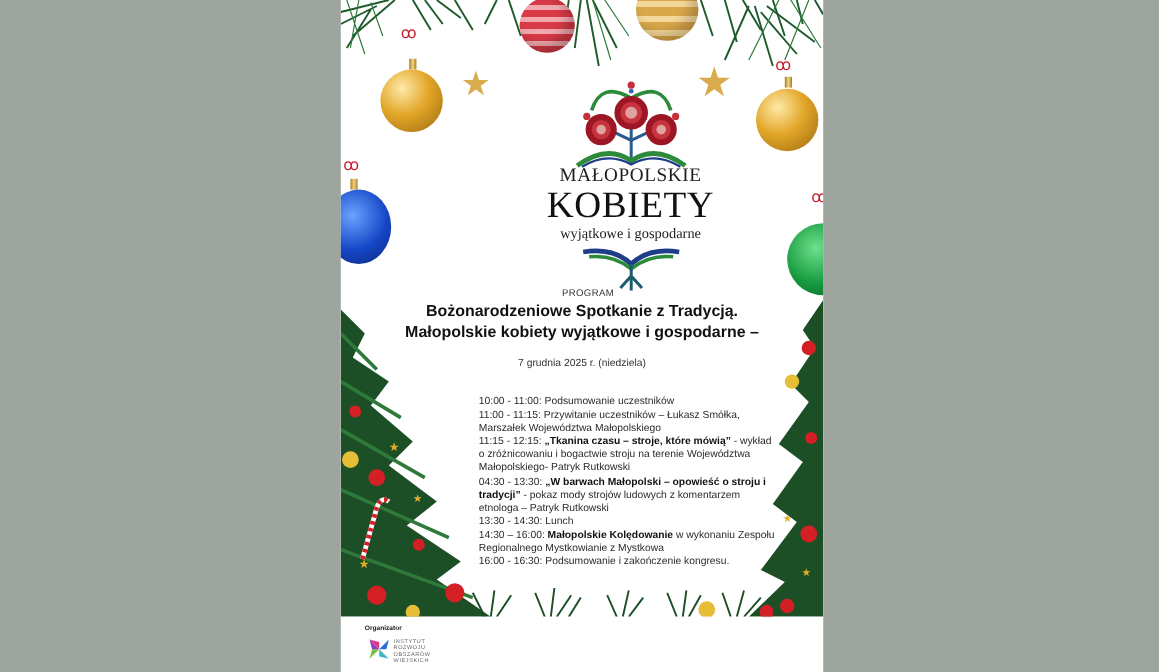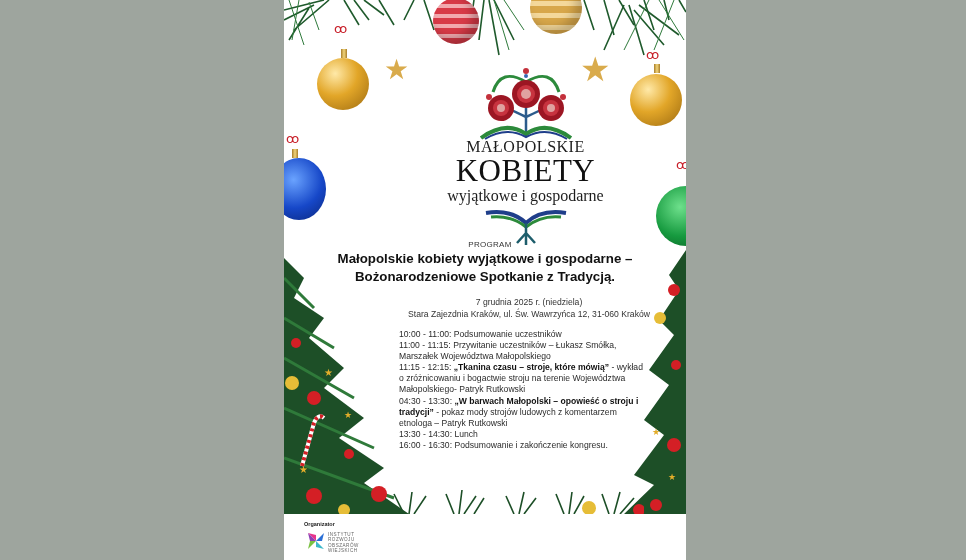--- a/index.html
+++ b/index.html
@@ -16,24 +16,24 @@
   .deco { position:absolute; }
   .ornament { position:absolute; border-radius:50%; }
   .cap { position:absolute; width:6px; height:9px; background:linear-gradient(90deg,#a87d2a,#f2d57a,#a87d2a); }
   .bow { position:absolute; color:#c8202a; font-size:13px; line-height:1; font-family:"DejaVu Sans", sans-serif; }
   .star { position:absolute; color:#d9ab4c; font-family:"DejaVu Sans", sans-serif; line-height:1; }
   .branch { position:absolute; }
   .logo { position:absolute; left:0; width:483px; top:62px; text-align:center; }
   .logo svg { display:block; margin:0 auto; }
   .logo-l1 { font-family:"Liberation Serif", serif; font-size:16px; letter-spacing:0.5px; color:#1d1d1d; margin-top:-2px; }
   .logo-l2 { font-family:"Liberation Serif", serif; font-size:31px; line-height:30px; letter-spacing:0.5px; color:#111; }
-  .logo-l3 { font-family:"Liberation Serif", serif; font-size:16px; color:#1d1d1d; margin-top:1px; }
+  .logo-l3 { font-family:"Liberation Serif", serif; font-size:12px; color:#1d1d1d; margin-top:1px; }
   .program-label { position:absolute; top:240px; left:0; width:412px; text-align:center; font-size:8px; color:#333; letter-spacing:0.3px; }
   .title { position:absolute; top:250px; left:0; width:402px; text-align:center; font-weight:bold; font-size:13.3px; line-height:18px; color:#111; }
-  .meta { position:absolute; top:296px; left:0; width:402px; text-align:center; font-size:8.6px; line-height:12px; color:#333;margin-left:44px; }
+  .meta { position:absolute; top:296px; left:0; width:402px; text-align:center; font-size:8.6px; line-height:12px; color:#333; }
   .schedule { position:absolute; top:329px; left:115px; width:250px; font-size:8.6px; line-height:11.1px; color:#2b2b2b; }
   .schedule div { margin:0; }
   .schedule b { color:#111;text-align:center; }
   .footer { position:absolute; top:514px; left:0; width:402px; height:46px; background:#fff; }
   .org-label { position:absolute; left:20px; top:7px; font-size:5.5px; font-weight:bold; color:#222; }
   .org-logo { position:absolute; left:22px; top:17px; }
   .org-text { position:absolute; left:44px; top:18px; font-size:4.6px; line-height:5.4px; letter-spacing:0.5px; color:#666; }
 </style>
 </head>
 <body>
@@ -143,34 +143,34 @@
     <div class="logo-l3">wyjątkowe i gospodarne</div>
     <svg width="90" height="40" viewBox="0 0 90 40" style="margin-top:2px">
       <path d="M5 6 Q30 2 45 16 Q60 2 85 6" stroke="#1f3e8a" stroke-width="4" fill="none"></path>
       <path d="M10 10 Q30 8 45 20 Q60 8 80 10" stroke="#2c8a3b" stroke-width="3" fill="none"></path>
       <path d="M45 16 L45 38 M45 26 L36 36 M45 26 L54 36" stroke="#1d5d6b" stroke-width="2.5" fill="none"></path>
     </svg>
   </div>
 
   <div class="program-label">PROGRAM</div>
   <div class="title">
+    <div>Bożonarodzeniowe Spotkanie z Tradycją.</div>
     <div>Małopolskie kobiety wyjątkowe i gospodarne –</div>
-    <div>Bożonarodzeniowe Spotkanie z Tradycją.</div>
   </div>
   <div class="meta">
     <div>7 grudnia 2025 r. (niedziela)</div>
-    <div>Stara Zajezdnia Kraków, ul. Św. Wawrzyńca 12, 31-060 Kraków</div>
   </div>
 
   <div class="schedule">
     <div><span>10:00 - 11:00:</span><span> Podsumowanie uczestników</span></div>
     <div><span>11:00 - 11:15:</span><span> Przywitanie uczestników – Łukasz Smółka, Marszałek Województwa Małopolskiego</span></div>
     <div><span>11:15 - 12:15:</span><b> „Tkanina czasu – stroje, które mówią”</b><span> - wykład o zróżnicowaniu i bogactwie stroju na terenie Województwa Małopolskiego- Patryk Rutkowski</span></div>
     <div><span>04:30 - 13:30:</span><b> „W barwach Małopolski – opowieść o stroju i tradycji”</b><span> - pokaz mody strojów ludowych z komentarzem etnologa – Patryk Rutkowski</span></div>
     <div><span>13:30 - 14:30:</span><span> Lunch</span></div>
+    <div><span>14:30 – 16:00:</span><b> Małopolskie Kolędowanie</b><span> w wykonaniu Zespołu Regionalnego Mystkowianie z Mystkowa</span></div>
     <div><span>16:00 - 16:30:</span><span> Podsumowanie i zakończenie kongresu.</span></div>
   </div>
 
   <div class="footer">
     <div class="org-label">Organizator</div>
     <svg class="org-logo" width="20" height="20" viewBox="0 0 20 20">
       <path d="M10 10 L2 2 L10 4 Z" fill="#e6348b"></path>
       <path d="M10 10 L18 2 L16 10 Z" fill="#2a6fd6"></path>
       <path d="M10 10 L18 18 L10 16 Z" fill="#3db8c9"></path>
       <path d="M10 10 L2 18 L4 10 Z" fill="#7bc143"></path>

